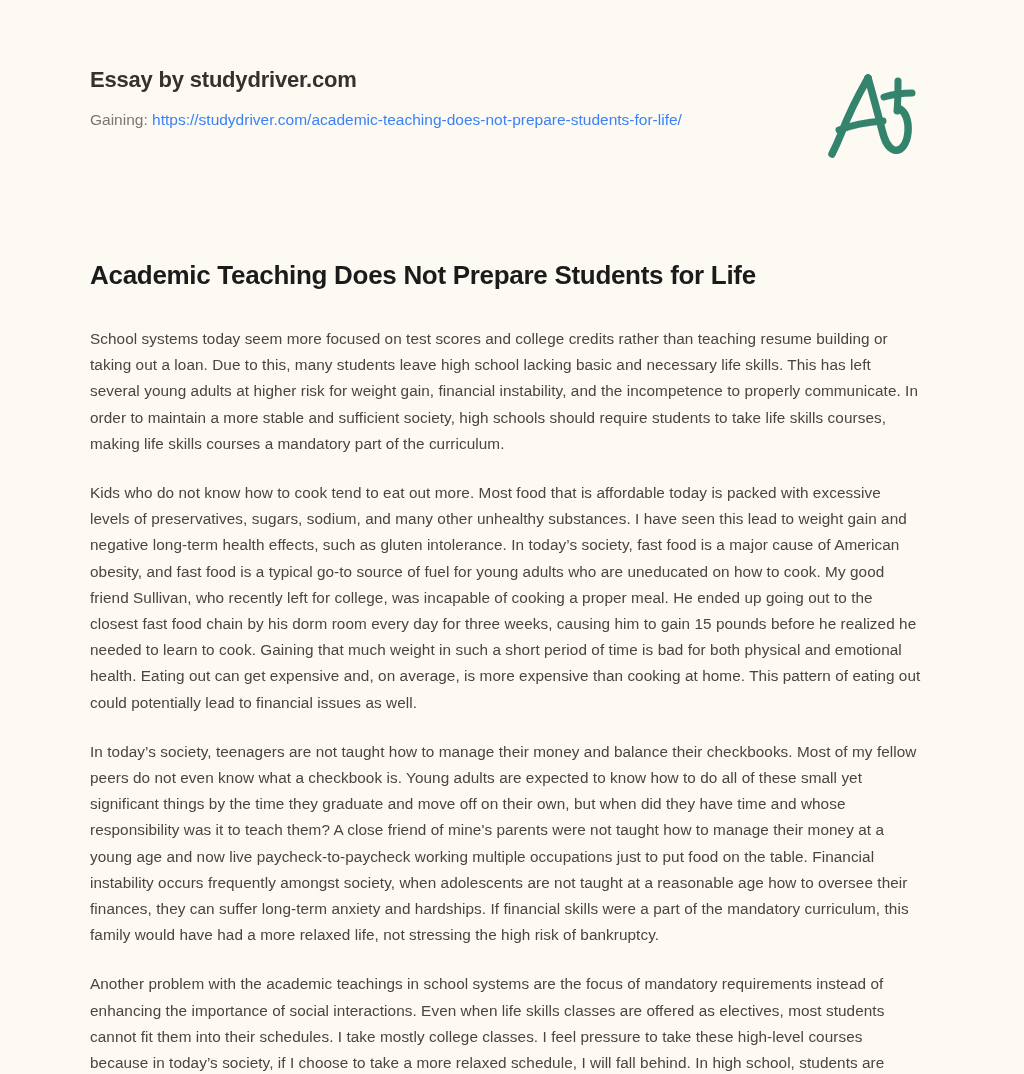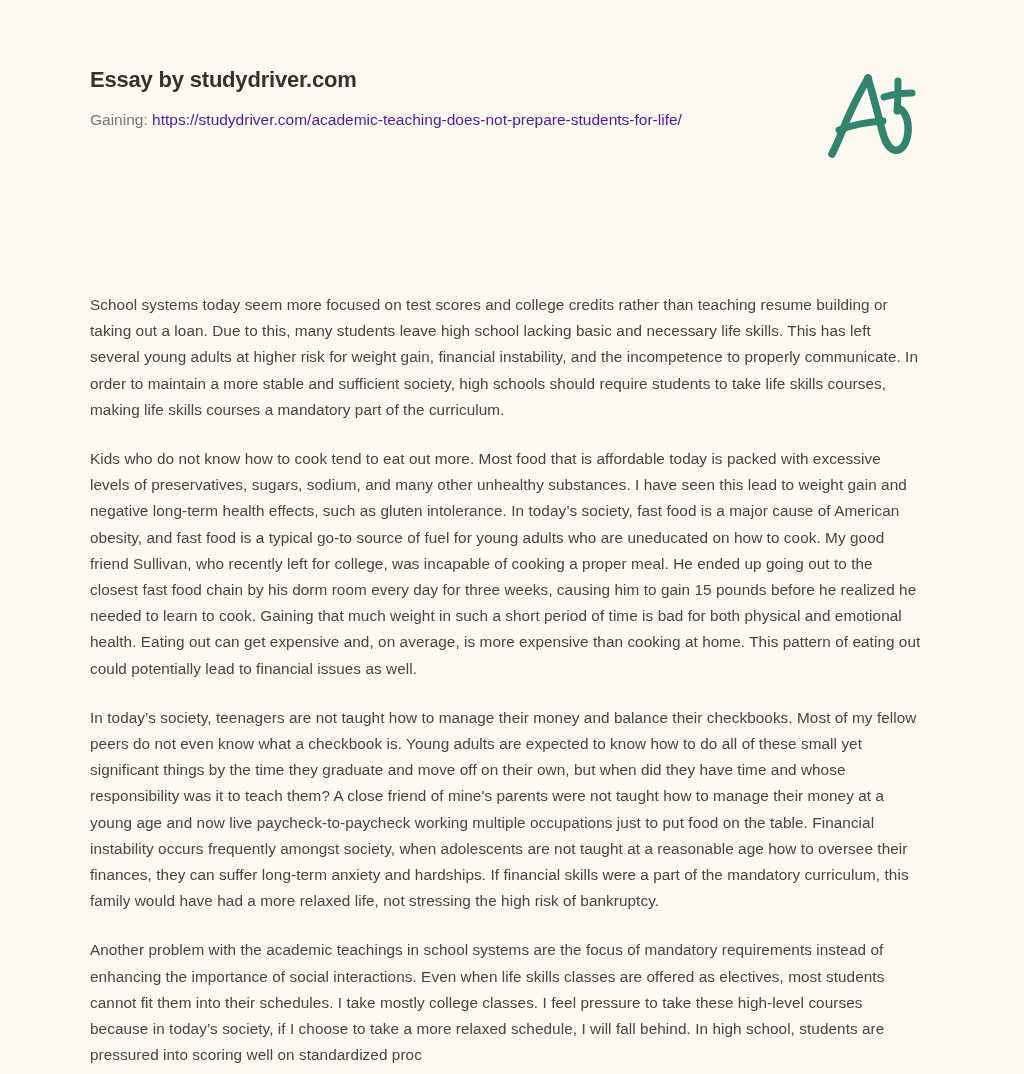--- a/index.html
+++ b/index.html
@@ -52,21 +52,21 @@
     line-height: 20px;
     color: #7c7570;
     white-space: nowrap;
   }
 
   .source-label {
     color: #7c7570;
   }
 
   .source-url {
-    color: #4c1d95;
+    color: #3b82f6;
     text-decoration: none;
   }
 
   
   .logo {
     position: absolute;
     left: 812px;
     top: 58px;
     width: 118px;
     height: 118px;
@@ -141,20 +141,21 @@
           <path d="M72 39 C 82 36, 92 35, 100 35" stroke-width="7"></path>
 
           <path d="M86 23 C 86 32, 86 44, 85 53" stroke-width="7"></path>
         </g>
       </svg>
     </div>
 
   </div>
 
   <div class="article">
+    <h1 class="article-title">Academic Teaching Does Not Prepare Students for Life</h1>
 
     <div class="body-copy">
       <p class="para">School systems today seem more focused on test scores and college credits rather than teaching resume building or taking out a loan. Due to this, many students leave high school lacking basic and necessary life skills. This has left several young adults at higher risk for weight gain, financial instability, and the incompetence to properly communicate. In order to maintain a more stable and sufficient society, high schools should require students to take life skills courses, making life skills courses a mandatory part of the curriculum.</p>
       <p class="para">Kids who do not know how to cook tend to eat out more. Most food that is affordable today is packed with excessive levels of preservatives, sugars, sodium, and many other unhealthy substances. I have seen this lead to weight gain and negative long-term health effects, such as gluten intolerance. In today’s society, fast food is a major cause of American obesity, and fast food is a typical go-to source of fuel for young adults who are uneducated on how to cook. My good friend Sullivan, who recently left for college, was incapable of cooking a proper meal. He ended up going out to the closest fast food chain by his dorm room every day for three weeks, causing him to gain 15 pounds before he realized he needed to learn to cook. Gaining that much weight in such a short period of time is bad for both physical and emotional health. Eating out can get expensive and, on average, is more expensive than cooking at home. This pattern of eating out could potentially lead to financial issues as well.</p>
       <p class="para">In today’s society, teenagers are not taught how to manage their money and balance their checkbooks. Most of my fellow peers do not even know what a checkbook is. Young adults are expected to know how to do all of these small yet significant things by the time they graduate and move off on their own, but when did they have time and whose responsibility was it to teach them? A close friend of mine's parents were not taught how to manage their money at a young age and now live paycheck-to-paycheck working multiple occupations just to put food on the table. Financial instability occurs frequently amongst society, when adolescents are not taught at a reasonable age how to oversee their finances, they can suffer long-term anxiety and hardships. If financial skills were a part of the mandatory curriculum, this family would have had a more relaxed life, not stressing the high risk of bankruptcy.</p>
       <p class="para">Another problem with the academic teachings in school systems are the focus of mandatory requirements instead of enhancing the importance of social interactions. Even when life skills classes are offered as electives, most students cannot fit them into their schedules. I take mostly college classes. I feel pressure to take these high-level courses because in today’s society, if I choose to take a more relaxed schedule, I will fall behind. In high school, students are pressured into scoring well on standardized proc</p>
     </div>
   </div>
 
 </div>

